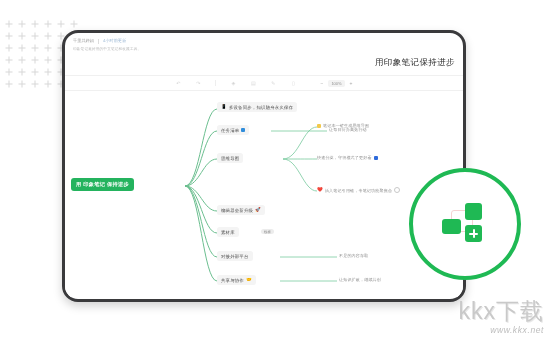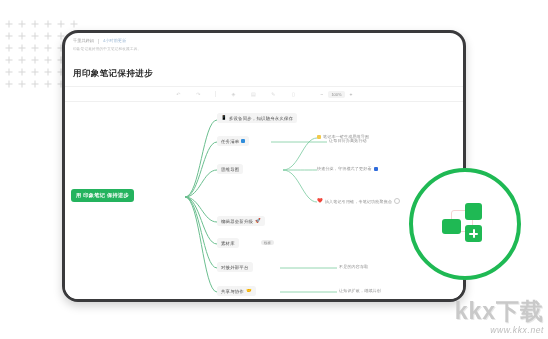--- a/index.html
+++ b/index.html
@@ -49,22 +49,22 @@
     display:flex;align-items:center;gap:4px;
     font-size:4.2px;color:#9a9a9a;line-height:1;
   }
   .meta-sep{width:1px;height:5px;background:#ddd;}
   .meta-blue{color:#9bb7d4;}
   .tag-row{
     margin-top:3px;
     font-size:3.6px;color:#b5b5b5;letter-spacing:.2px;
   }
   #note-title{
-    margin-top:17px;
-    font-size:8.5px;font-weight:bold;color:#2b2b2b;letter-spacing:.4px;
+    margin-top:6px;
+    font-size:8.5px;font-weight:normal;color:#2b2b2b;letter-spacing:.4px;text-align:right;
   }
 
   
   #toolbar{
     margin-top:6px;
     height:14px;
     border-top:1px solid #f0f0f0;
     border-bottom:1px solid #f0f0f0;
     display:flex;align-items:center;justify-content:center;
     gap:14px;
@@ -150,21 +150,21 @@
   .lg-plus::before,.lg-plus::after{content:"";position:absolute;background:#ffffff;border-radius:1px;}
   .lg-plus::before{left:50%;top:0;width:2px;height:9px;transform:translateX(-50%);}
   .lg-plus::after{top:50%;left:0;height:2px;width:9px;transform:translateY(-50%);}
 
   
   #watermark{
     position:absolute;right:4px;bottom:4px;
     z-index:8;text-align:right;
   }
   #wm-main{
-    font-size:23px;font-weight:bold;color:#c9c9c9;
+    font-size:23px;font-weight:normal;color:#c9c9c9;
     letter-spacing:1px;line-height:1;
     text-shadow:1px 1px 0 #e8e8e8;
   }
   #wm-sub{
     font-size:8.5px;color:#bdbdbd;letter-spacing:.6px;
     margin-top:2px;
     font-style:italic;
   }
 </style>
 </head>

